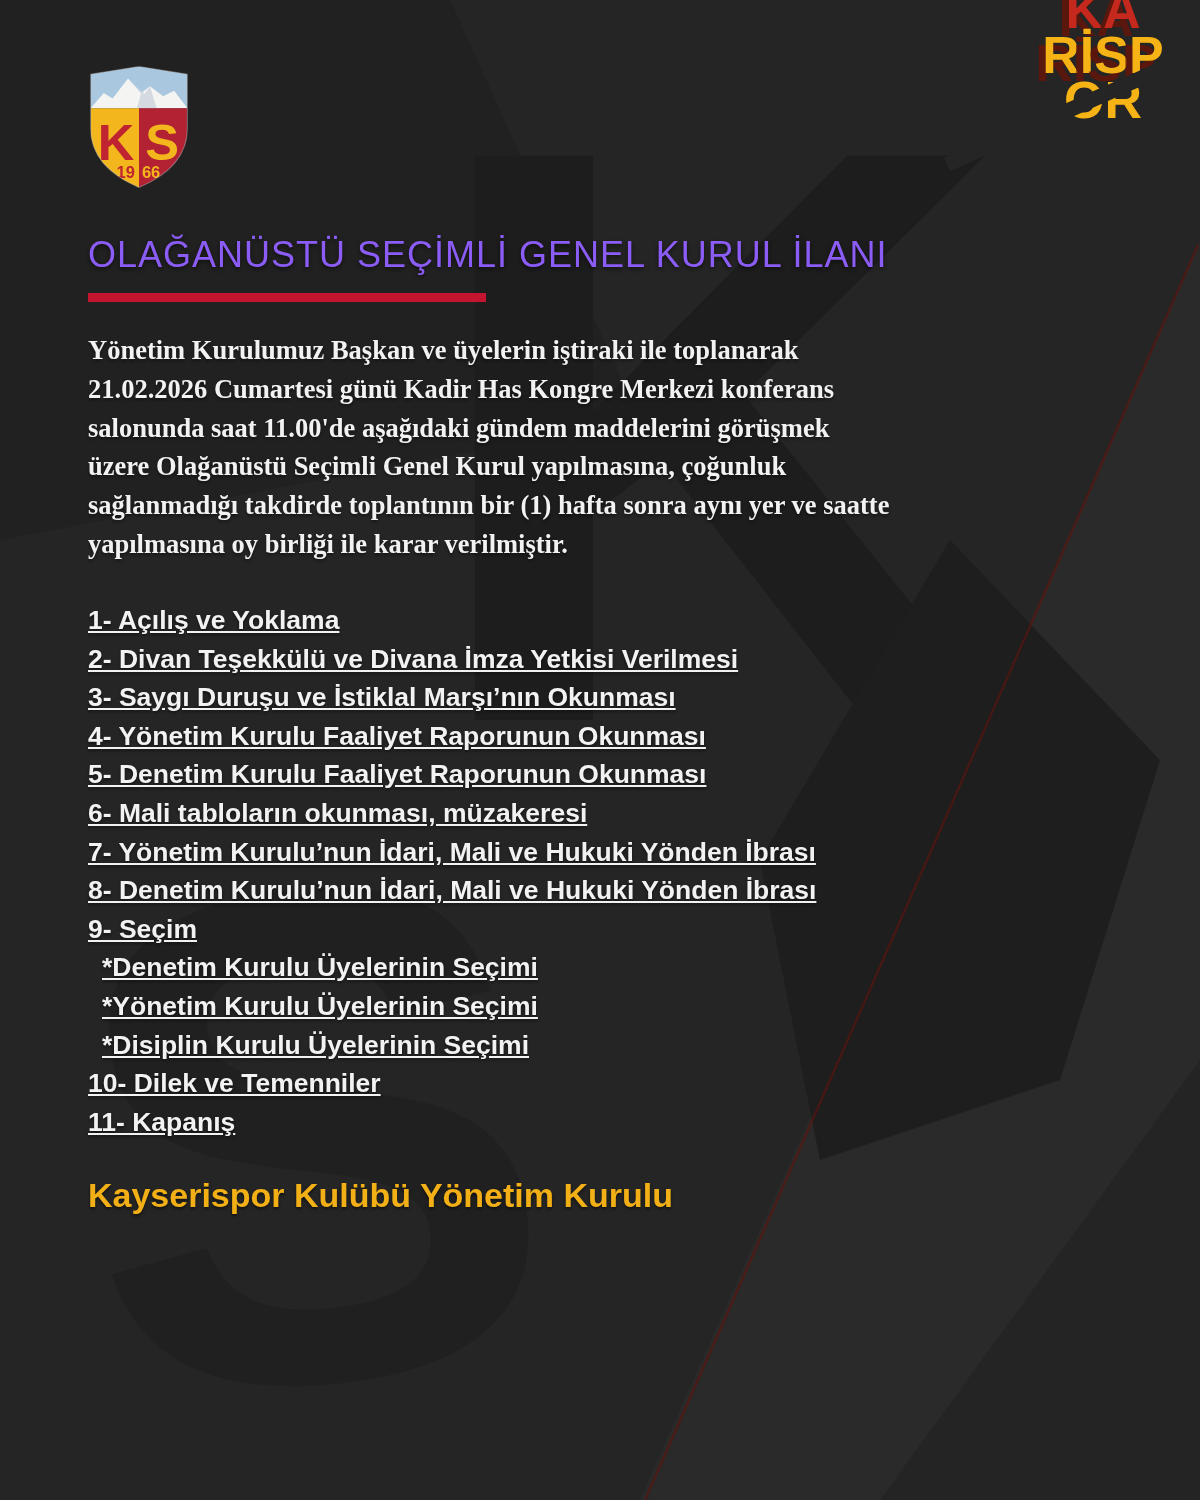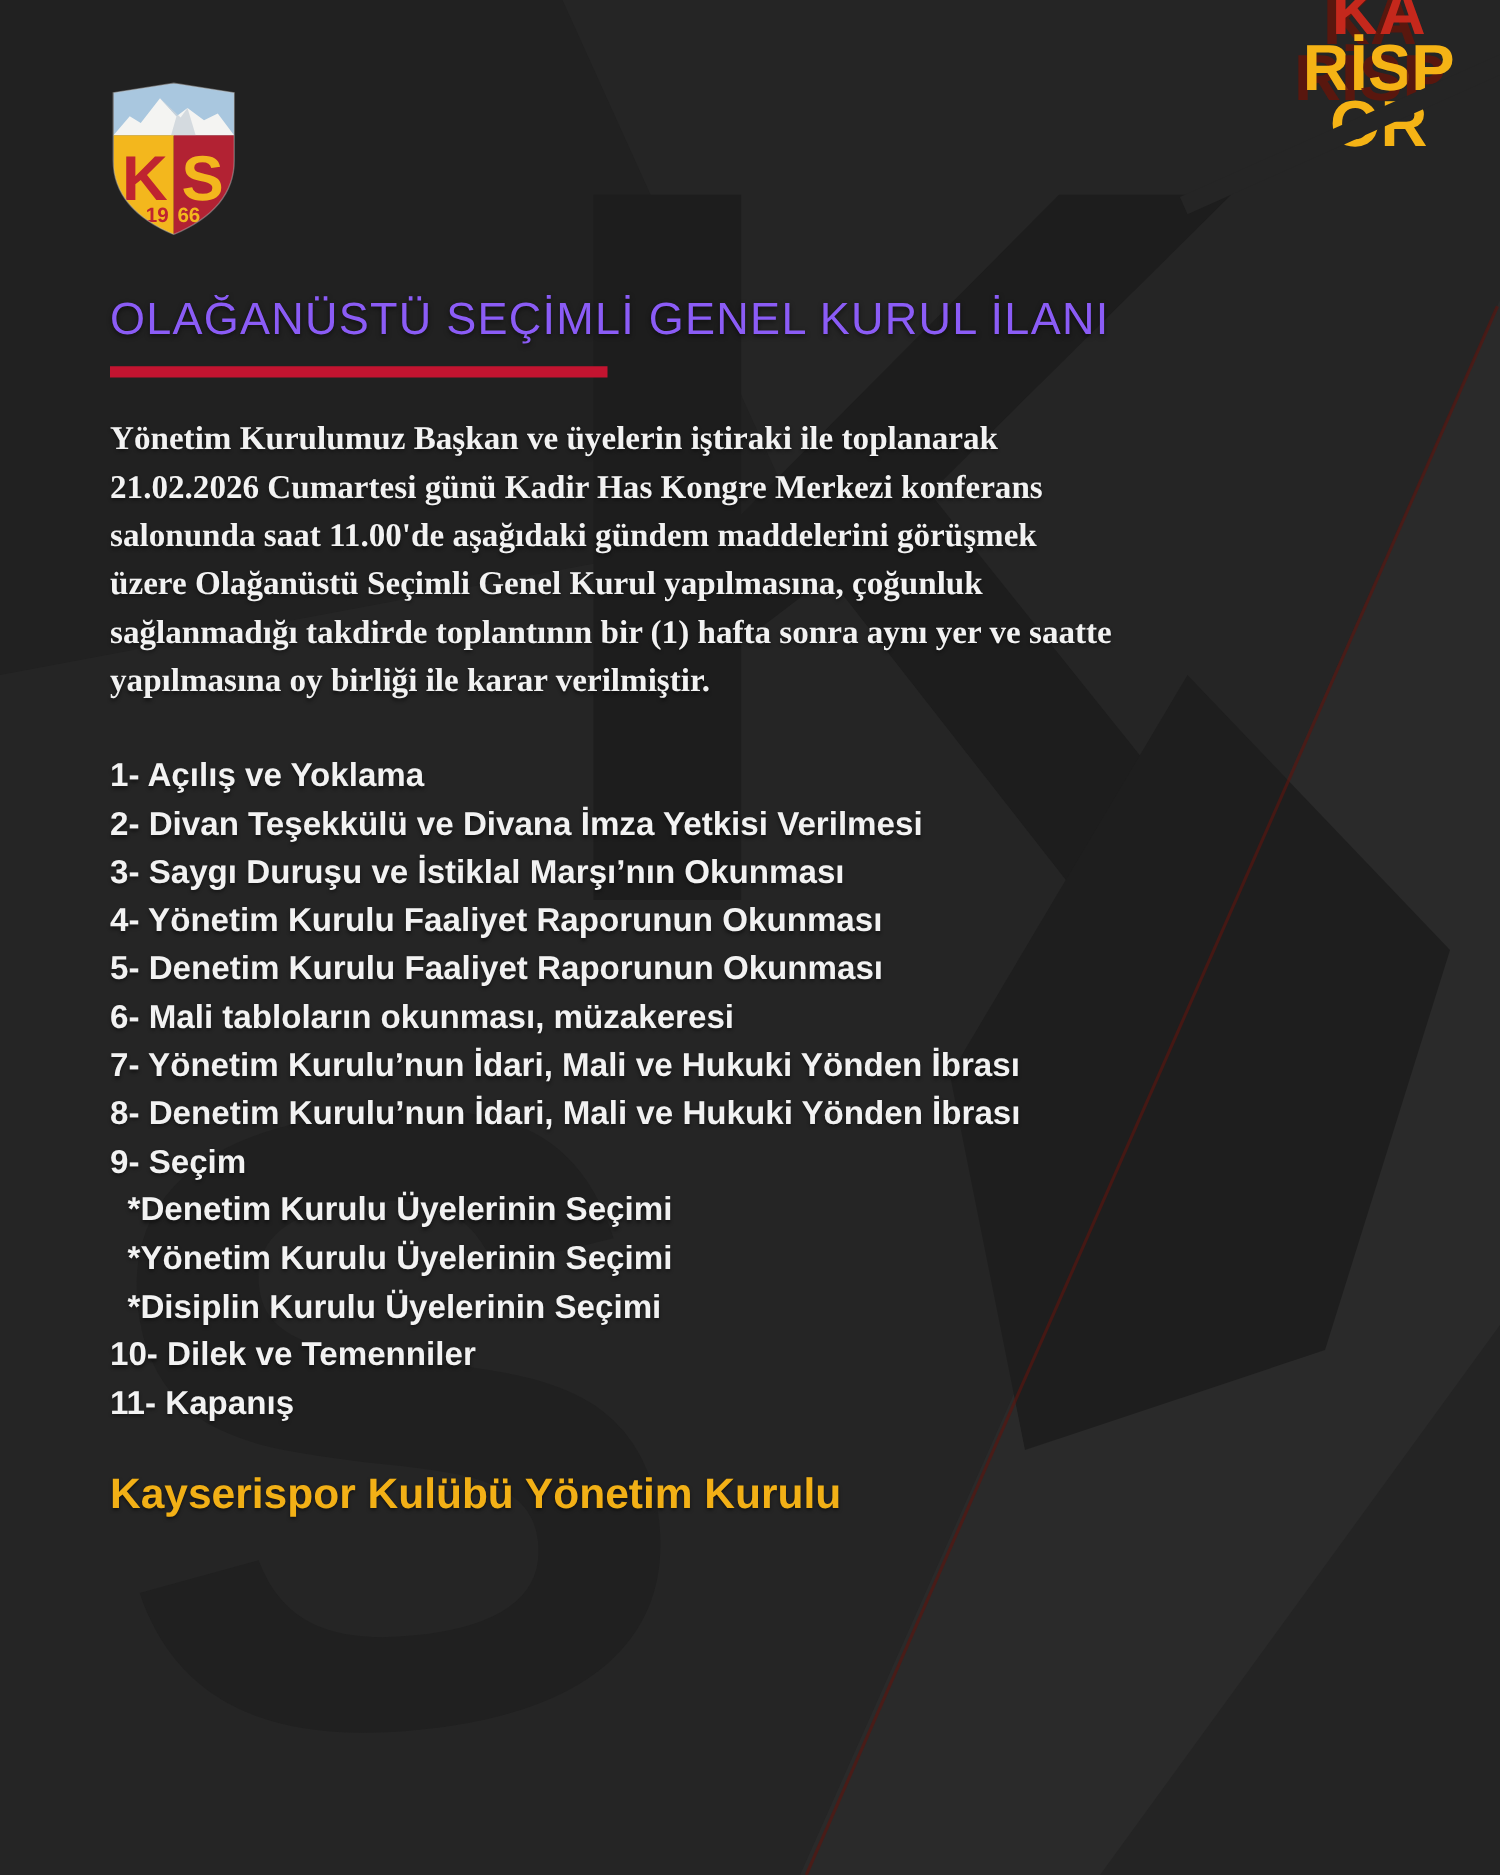--- a/index.html
+++ b/index.html
@@ -35,20 +35,21 @@
     position:absolute;left:88px;top:331px;width:1080px;
     color:#f2f2f2;font-size:26.5px;line-height:38.8px;font-weight:700;
     text-shadow:0 2px 3px rgba(0,0,0,.45);
   }
   .pline{white-space:nowrap;font-family:Liberation Serif, serif;}
   
   .agenda{
     position:absolute;left:88px;top:601px;width:1080px;
     color:#f2f2f2;font-size:26.5px;line-height:38.6px;font-weight:700;
     text-shadow:0 2px 3px rgba(0,0,0,.45);
+    text-decoration:underline;
   }
   .agenda-item{white-space:nowrap;}
   .agenda-item.indent{padding-left:14px;}
   
   .footer{
     position:absolute;left:88px;top:1176px;white-space:nowrap;
     font-size:34px;font-weight:800;color:#f2b016;
     text-shadow:0 2px 3px rgba(0,0,0,.5);
   }
 </style>

